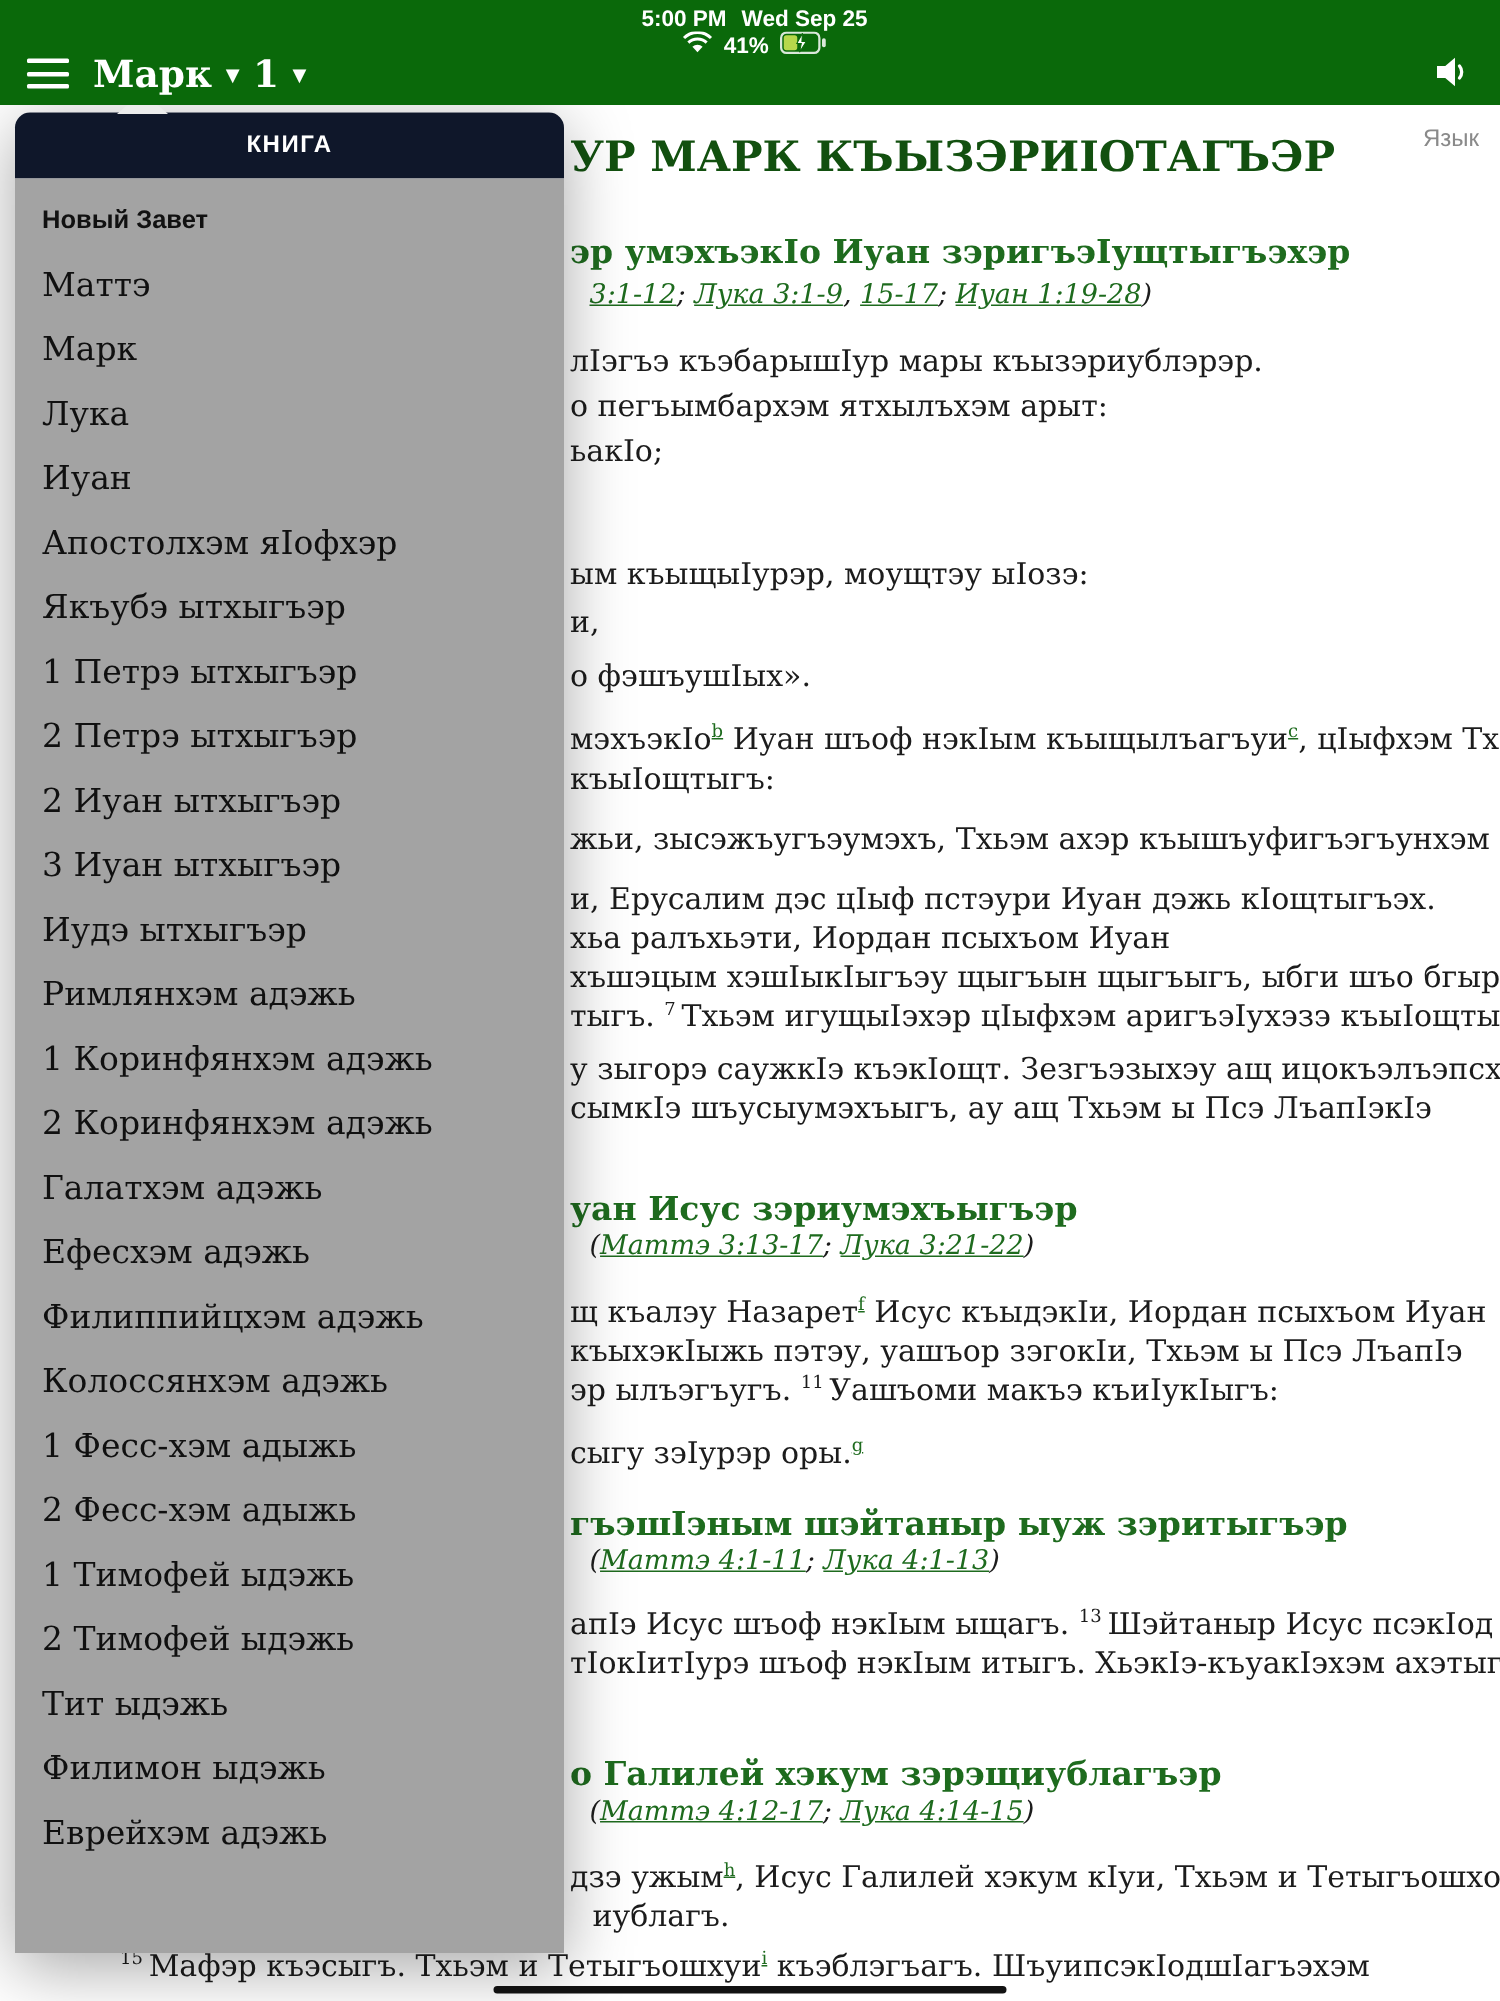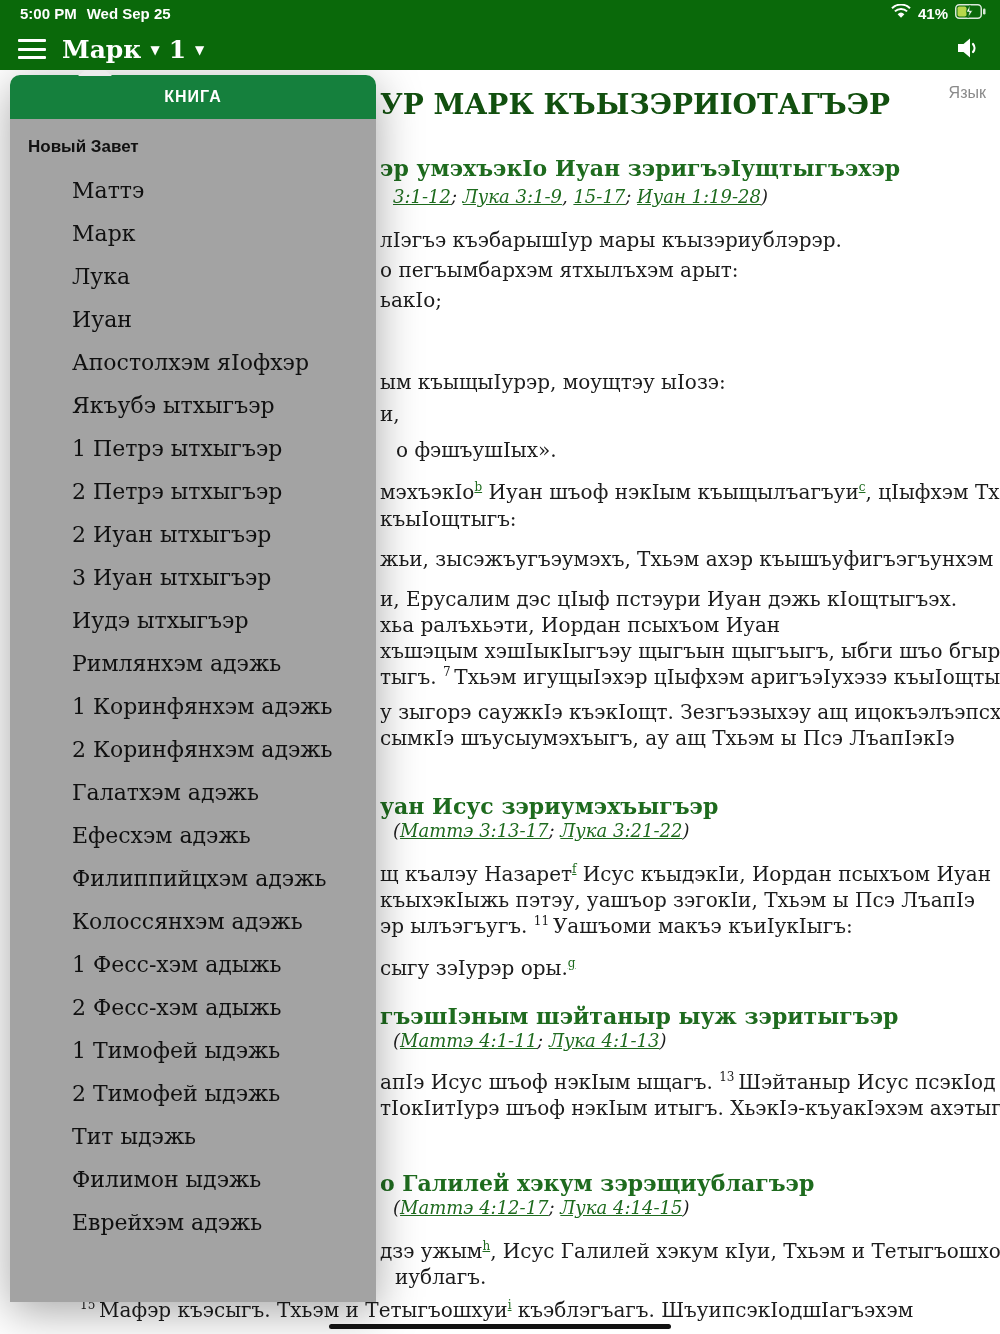--- a/index.html
+++ b/index.html
@@ -2,43 +2,43 @@
 <html><head>
 <meta charset="utf-8">
 <style>
   html,body{margin:0;padding:0;}
   .app{position:relative;width:1000px;height:1334px;background:#fff;overflow:hidden;
        font-family:"Liberation Sans",sans-serif;}
 
   
   .topbar{position:absolute;top:0;left:0;right:0;height:70px;background:#0a690a;z-index:30;}
   .statusbar{position:absolute;top:4px;left:20px;right:14px;display:flex;justify-content:space-between;
-             align-items:center;color:#fff;font-size:15px;font-weight:bold;}
+             align-items:center;color:#fff;font-size:15px;font-weight:bold;flex-direction:column;}
   .status-left{display:flex;gap:10px;}
   .status-right{display:flex;align-items:center;gap:7px;}
   .headerrow{position:absolute;top:28px;left:0;right:0;height:42px;display:flex;align-items:center;}
   .hamburger{margin-left:18px;width:28px;height:20px;display:flex;flex-direction:column;justify-content:space-between;cursor:pointer;}
   .hamburger span{display:block;height:3px;background:#fff;border-radius:1px;}
   .htitle{margin-left:16px;color:#fff;font-family:"DejaVu Serif",serif;font-weight:bold;font-size:25px;
           display:flex;align-items:center;gap:9px;cursor:pointer;}
   .caret{font-size:12px;position:relative;top:1px;}
   .speaker{position:absolute;right:18px;top:8px;cursor:pointer;}
 
   
   .panel{position:absolute;left:10px;top:75px;width:366px;height:1227px;z-index:20;
          box-shadow:0 10px 45px rgba(0,0,0,.35);border-radius:10px 10px 0 0;}
   .panel-arrow{position:absolute;left:68px;top:-14px;width:0;height:0;
                border-left:17px solid transparent;border-right:17px solid transparent;
                border-bottom:15px solid #ececec;}
-  .panel-header{height:44px;background:#15803d;border-radius:10px 10px 0 0;
+  .panel-header{height:44px;background:#0f172a;border-radius:10px 10px 0 0;
                 display:flex;align-items:center;justify-content:center;}
   .panel-title{color:#fff;font-size:16px;font-weight:bold;letter-spacing:1px;}
   .panel-body{background:#a3a3a3;height:calc(100% - 44px);padding-top:16px;box-sizing:border-box;overflow:hidden;}
   .testament{padding:2px 18px 12px;font-weight:bold;font-size:17px;color:#111;}
-  .book-item{padding:8px 18px;line-height:27px;font-family:"DejaVu Serif",serif;font-size:22px;color:#101010;cursor:pointer;margin-left:44px;}
+  .book-item{padding:8px 18px;line-height:27px;font-family:"DejaVu Serif",serif;font-size:22px;color:#101010;cursor:pointer;}
 
   
   .content{position:absolute;inset:0;z-index:1;background:#fff;}
   .line{position:absolute;font-family:"DejaVu Serif",serif;font-size:20px;color:#1c1c1c;white-space:nowrap;}
   .line.title{font-size:28px;font-weight:bold;color:#12500f;}
   .line.heading{font-size:22px;font-weight:bold;color:#1e6b1e;}
   .line.refs{font-size:18px;font-style:italic;margin-left:13px;}
   .seg-plain{}
   .seg-link{color:#1e6b1e;font-style:italic;text-decoration:underline;cursor:pointer;}
   .seg-sup{vertical-align:super;font-size:12px;}
@@ -58,21 +58,21 @@
     <div class="lang-label">Язык</div>
     <div>
         <div class="line title" style="top: 88px; left: 380px;"><span class="seg-plain">УР МАРК КЪЫЗЭРИIОТАГЪЭР</span></div>
         <div class="line heading" style="top: 155px; left: 380px;"><span class="seg-plain">эр умэхъэкIо Иуан зэригъэIущтыгъэхэр</span></div>
         <div class="line refs" style="top: 186px; left: 380px;"><span class="seg-link">3:1-12</span><span class="seg-plain">; </span><span class="seg-link">Лука 3:1-9</span><span class="seg-plain">, </span><span class="seg-link">15-17</span><span class="seg-plain">; </span><span class="seg-link">Иуан 1:19-28</span><span class="seg-plain">)</span></div>
         <div class="line text" style="top: 228px; left: 380px;"><span class="seg-plain">лIэгъэ къэбарышIур мары къызэриублэрэр.</span></div>
         <div class="line text" style="top: 258px; left: 380px;"><span class="seg-plain">о пегъымбархэм ятхылъхэм арыт:</span></div>
         <div class="line text" style="top: 288px; left: 380px;"><span class="seg-plain">ьакIо;</span></div>
         <div class="line text" style="top: 370px; left: 380px;"><span class="seg-plain">ым къыщыIурэр, моущтэу ыIозэ:</span></div>
         <div class="line text" style="top: 402px; left: 380px;"><span class="seg-plain">и,</span></div>
-        <div class="line text" style="top: 438px; left: 380px; margin-left: 16px;"><span class="seg-plain">о фэшъушIых».</span></div>
+        <div class="line text" style="top: 438px; left: 380px;"><span class="seg-plain">о фэшъушIых».</span></div>
         <div class="line text" style="top: 480px; left: 380px;"><span class="seg-plain">мэхъэкIо</span><span class="seg-suplink">b</span><span class="seg-plain"> Иуан шъоф нэкIым къыщылъагъуи</span><span class="seg-suplink">c</span><span class="seg-plain">, цIыфхэм Тхьэм</span></div>
         <div class="line text" style="top: 507px; left: 380px;"><span class="seg-plain">къыIощтыгъ:</span></div>
         <div class="line text" style="top: 547px; left: 380px;"><span class="seg-plain">жьи, зысэжъугъэумэхъ, Тхьэм ахэр къышъуфигъэгъунхэм пае.</span></div>
         <div class="line text" style="top: 587px; left: 380px;"><span class="seg-plain">и, Ерусалим дэс цIыф пстэури Иуан дэжь кIощтыгъэх.</span></div>
         <div class="line text" style="top: 613px; left: 380px;"><span class="seg-plain">хьа ралъхьэти, Иордан псыхъом Иуан</span></div>
         <div class="line text" style="top: 639px; left: 380px;"><span class="seg-plain">хъшэцым хэшIыкIыгъэу щыгъын щыгъыгъ, ыбги шъо бгырыпх</span></div>
         <div class="line text" style="top: 665px; left: 380px;"><span class="seg-plain">тыгъ. </span><span class="seg-sup">7 </span><span class="seg-plain">Тхьэм игущыIэхэр цIыфхэм аригъэIухэзэ къыIощтыгъ:</span></div>
         <div class="line text" style="top: 700px; left: 380px;"><span class="seg-plain">у зыгорэ саужкIэ къэкIощт. Зезгъэзыхэу ащ ицокъэлъэпсхэр</span></div>
         <div class="line text" style="top: 726px; left: 380px;"><span class="seg-plain">сымкIэ шъусыумэхъыгъ, ау ащ Тхьэм ы Псэ ЛъапIэкIэ</span></div>
         <div class="line heading" style="top: 793px; left: 380px;"><span class="seg-plain">уан Исус зэриумэхъыгъэр</span></div>

